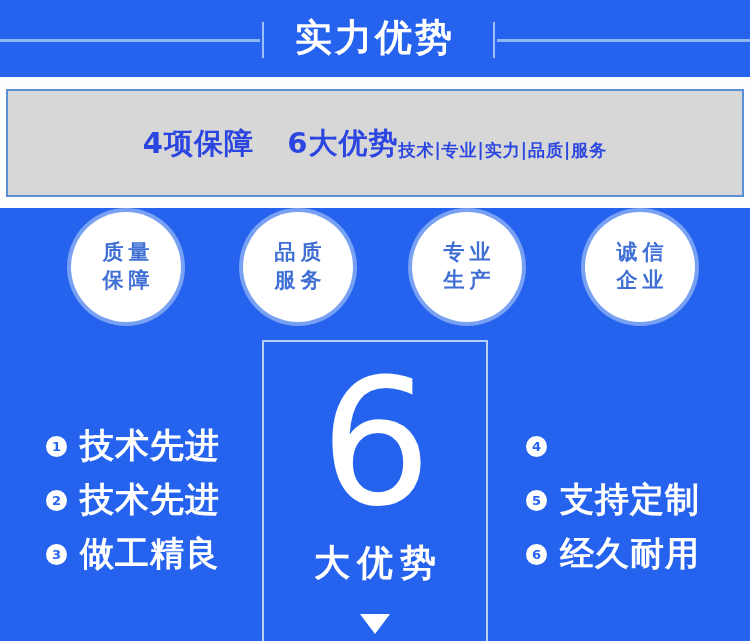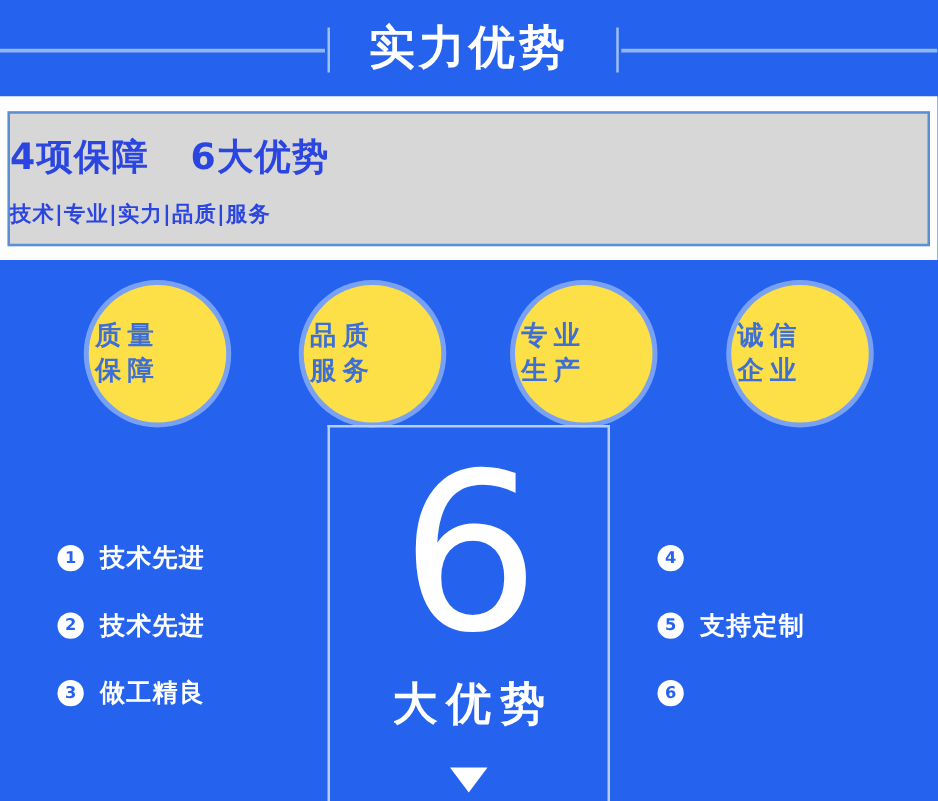--- a/index.html
+++ b/index.html
@@ -74,22 +74,21 @@
   .gray-panel {
     position: absolute;
     left: 6px;
     top: 89px;
     width: 738px;
     height: 108px;
     background: #d7d7d7;
     border: 2px solid #5b8fd4;
     box-sizing: border-box;
     display: flex;
-    flex-direction: column;
-    align-items: flex-start;
+    align-items: center;
     justify-content: center;
   }
   .gray-panel-title {
     color: #2b46e0;
     font-size: 29px;
     font-weight: bold;
     letter-spacing: 1px;
     margin-top: 2px;
     white-space: pre;
   }
@@ -105,29 +104,29 @@
   
   .circles-row {
     position: absolute;
     left: 0;
     top: 212px;
     width: 750px;
     height: 112px;
   }
   .circle {
     position: absolute;
-    top: 16px;
+    top: 0;
     width: 110px;
     height: 110px;
     border-radius: 50%;
-    background: #fde047;
+    background: #ffffff;
     box-shadow: 0 0 0 4px rgba(190, 214, 248, 0.55);
     display: flex;
     flex-direction: column;
-    align-items: flex-start;
+    align-items: center;
     justify-content: center;
   }
   .circle-line {
     color: #3f6fd4;
     font-size: 21px;
     font-weight: bold;
     letter-spacing: 5px;
     text-indent: 5px;
     line-height: 1.32;
   }
@@ -200,21 +199,21 @@
     font-size: 13px;
     font-weight: bold;
     display: flex;
     align-items: center;
     justify-content: center;
     line-height: 1;
     margin-right: 13px;
   }
   .feature-text {
     color: #ffffff;
-    font-size: 20px;
+    font-size: 34px;
     font-weight: bold;
     letter-spacing: 1px;
     white-space: nowrap;
   }
 </style>
 </head>
 <body>
 
 <div class="header-banner">
   <div class="header-rule left"></div>
@@ -273,14 +272,15 @@
 <div class="feature-list right">
   <div class="feature-item">
     <span class="feature-num">4</span>
   </div>
   <div class="feature-item">
     <span class="feature-num">5</span>
     <span class="feature-text">支持定制</span>
   </div>
   <div class="feature-item">
     <span class="feature-num">6</span>
+    <span class="feature-text">经久耐用</span>
   </div>
 </div>
 
 </body></html>

